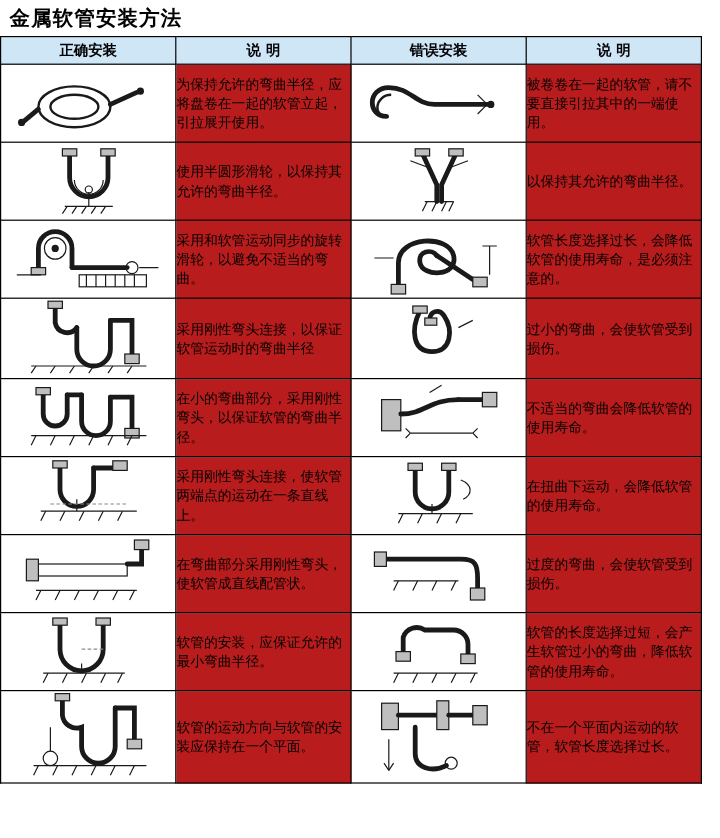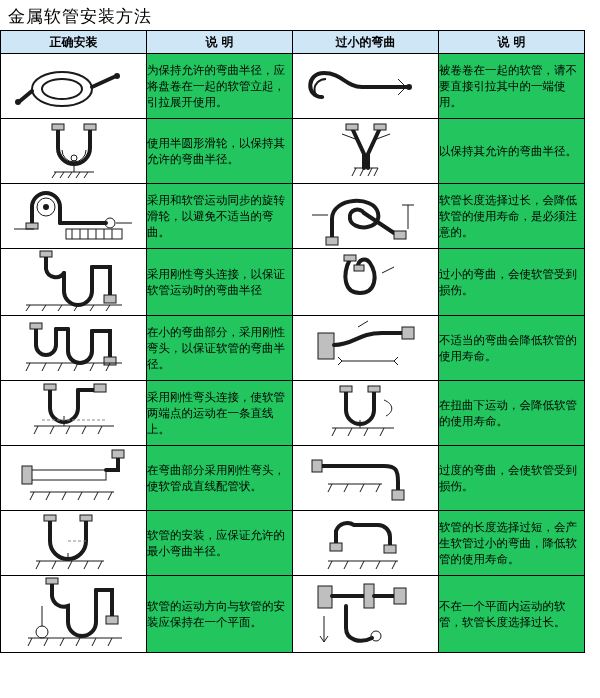--- a/index.html
+++ b/index.html
@@ -14,21 +14,21 @@
     overflow: hidden;
   }
   #page {
     position: relative;
     width: 600px;
     height: 698px;
     background: #ffffff;
   }
   #title {
     font-size: 17px;
-    font-weight: normal;
+    font-weight: bold;
     color: #000000;
     letter-spacing: 1px;
     padding: 6px 0 4px 8px;
     line-height: 20px;
   }
   table.grid {
     border-collapse: collapse;
     margin: 0 8px 0 0;
     width: 584px;
     table-layout: fixed;
@@ -48,21 +48,21 @@
   }
   col.c-img { width: 146px; }
   col.c-txt { width: 146px; }
 
   td.img-cell {
     background: #ffffff;
     text-align: center;
     height: 64px;
   }
   td.txt-cell {
-    background: #22c55e;
+    background: #b91c1c;
     font-size: 11.5px;
     line-height: 16px;
     color: #000000;
     padding: 4px 6px;
     text-align: left;
   }
   .fig {
     display: block;
     margin: 0 auto;
   }
@@ -98,21 +98,21 @@
     <colgroup>
       <col class="c-img">
         <col class="c-txt">
         <col class="c-img">
         <col class="c-txt">
     </colgroup>
     <thead>
       <tr>
         <th>正确安装</th>
         <th>说  明</th>
-        <th>过小的弯曲</th>
+        <th>错误安装</th>
         <th>说  明</th>
       </tr>
     </thead>
     <tbody>
 
       <tr>
         <td class="img-cell">
           <span class="fig">
             <svg width="128" height="58" viewBox="0 0 128 58">
               <ellipse cx="52" cy="32" rx="30" ry="17" class="stroke" stroke-width="5"></ellipse>

